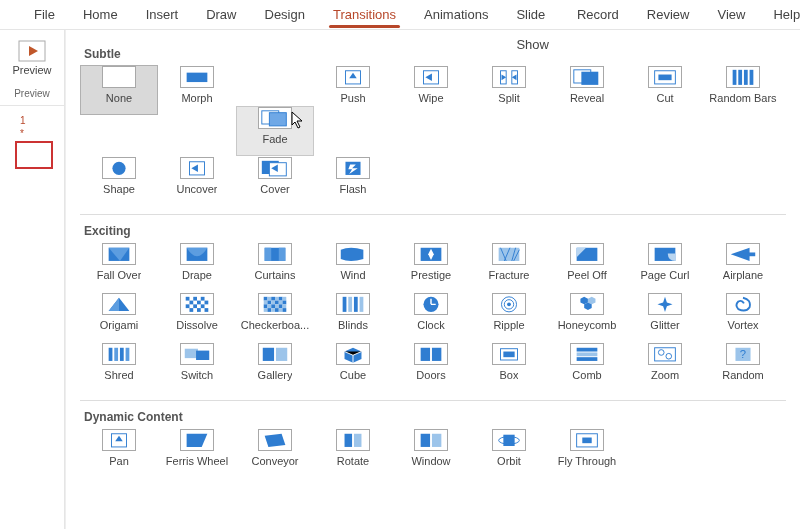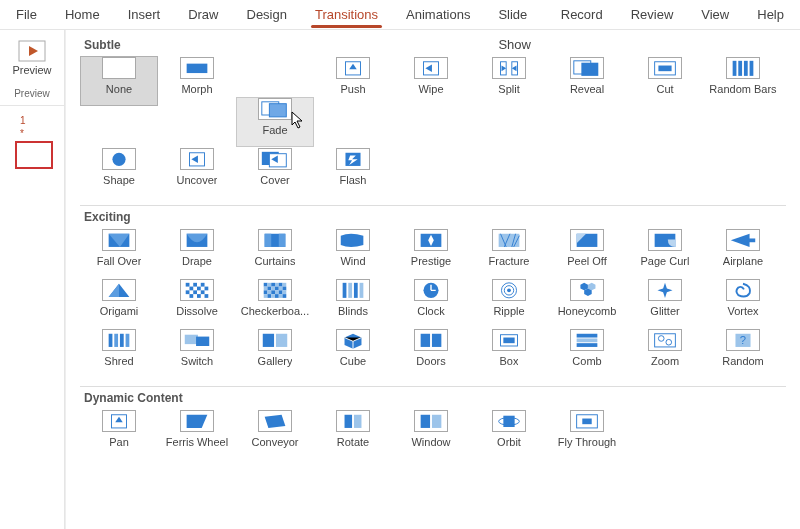--- a/index.html
+++ b/index.html
@@ -1,32 +1,32 @@
 <!DOCTYPE html>
 <html><head>
 <meta charset="utf-8">
 <style>
   * { box-sizing: border-box; font-family: "Segoe UI", Arial, sans-serif; }
   body { margin:0; width:800px; height:529px; background:#fff; color:#333; font-size:12px; position:relative; }
-  .ribbon-tabs { display:flex; height:30px; align-items:center; padding:0 2px; border-bottom:1px solid #e5e5e5; background:#fff; }
+  .ribbon-tabs { display:flex; height:30px; align-items:center; padding:0 20px; border-bottom:1px solid #e5e5e5; background:#fff; }
   .ribbon-tab { padding:0 14px; height:30px; line-height:30px; font-size:13px; color:#444; cursor:pointer; position:relative; }
   .ribbon-tab.active { color:#b7472a; }
   .ribbon-tab.active::after { content:""; position:absolute; left:10px; right:10px; bottom:2px; height:3px; background:#b7472a; border-radius:2px;}
   .body-row { display:flex; height:499px; }
   .left-col { width:65px; border-right:1px solid #e5e5e5; display:flex; flex-direction:column; align-items:center; padding-top:6px; }
   .preview-btn { display:flex; flex-direction:column; align-items:center; gap:2px; padding:4px 0 6px; width:100%; cursor:pointer;}
   .preview-btn svg { width:28px; height:22px; }
   .preview-btn-label { font-size:11px; color:#444;}
   .group-label { font-size:10px; color:#666; margin-top:6px; padding-bottom:6px; width:100%; text-align:center; border-bottom:1px solid #e5e5e5;}
   .thumb-rail { display:flex; flex-direction:column; align-items:center; padding-top:10px; gap:4px; }
   .thumb-num { font-size:10px; color:#b7472a; align-self:flex-start; padding-left:8px; line-height:10px;}
   .thumb-star { font-size:10px; color:#b7472a; align-self:flex-start; padding-left:8px; line-height:8px;}
   .slide-thumb { width:36px; height:26px; background:#fff; border:1px solid #c33; outline:2px solid #c33; outline-offset:-1px; margin-left:4px;}
   .gallery-pane { flex:1; padding:8px 14px 12px 14px; overflow:auto; border-left:1px solid #eee;}
-  .section-title { font-size:12px; font-weight:600; color:#555; margin:0 0 4px 4px; }
+  .section-title { font-size:12px; font-weight:600; color:#555; margin:9px 0 4px 4px; }
   .section-items { display:flex; flex-wrap:wrap; }
   .t-item { width:78px; height:50px; display:flex; flex-direction:column; align-items:center; justify-content:flex-start; padding-top:0; border:1px solid transparent; cursor:pointer; }
   .t-item.selected { background:#d9d9d9; border:1px solid #b0b0b0; }
   .t-item.hovered { background:#e8e8e8; border:1px solid #c8c8c8;margin-top:41px; }
   .t-icon { width:34px; height:22px; border:1px solid #a8a8a8; background:#fff; display:flex; align-items:center; justify-content:center; position:relative; overflow:hidden;}
   .t-label { font-size:11px; color:#444; margin-top:4px; text-align:center; white-space:nowrap; overflow:hidden; text-overflow:ellipsis; max-width:74px;}
   .section-divider { height:1px; background:#ddd; margin:8px 0 4px 0;}
   .cursor { position:absolute; left:291px; top:111px; pointer-events:none; }
   .cursor svg { width:14px; height:18px; }
 </style>

